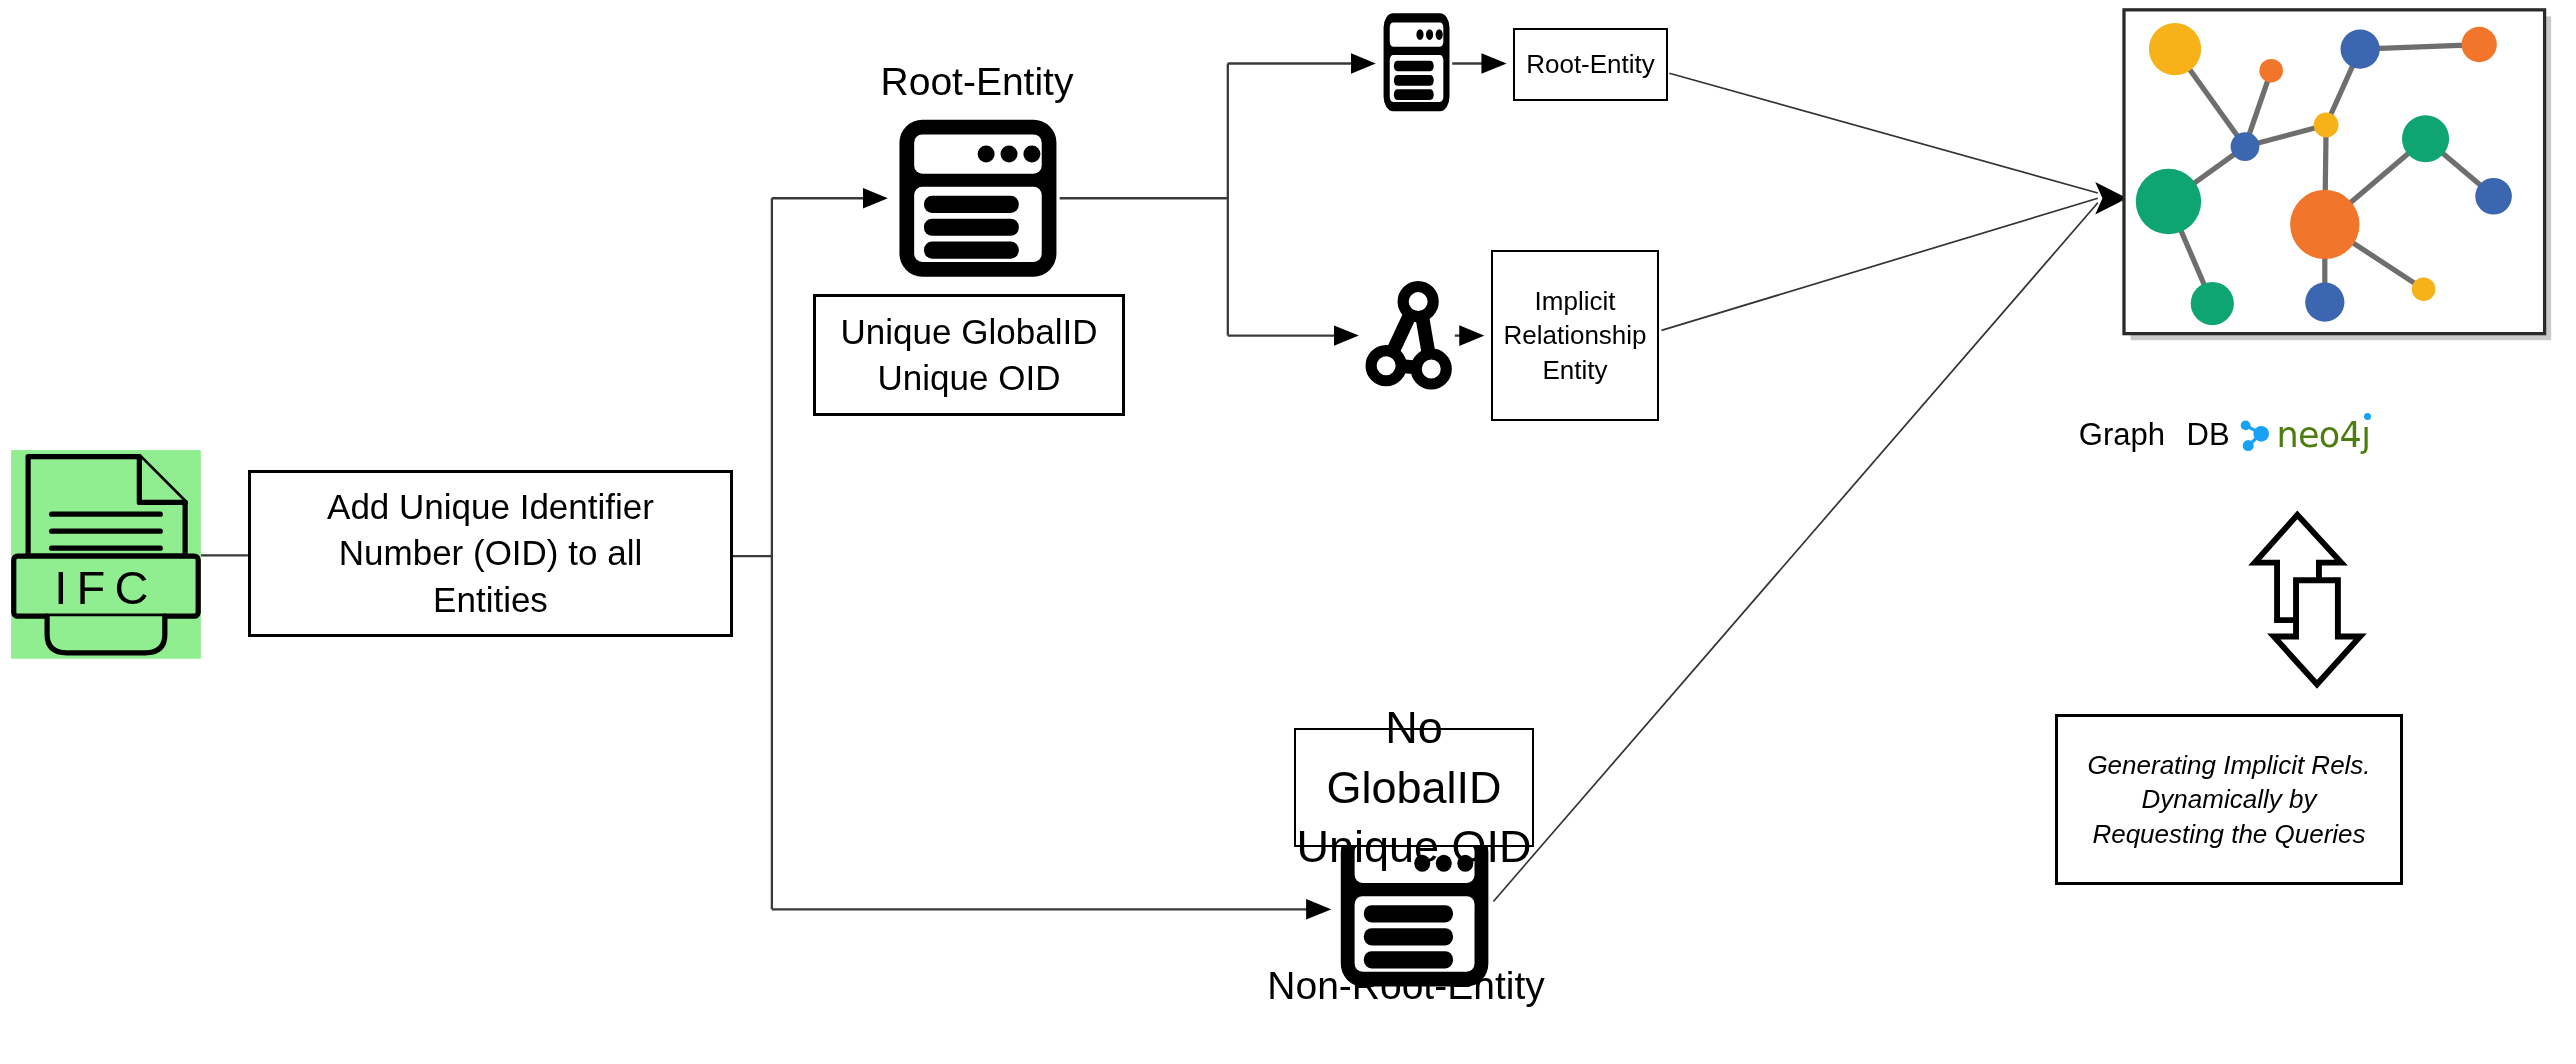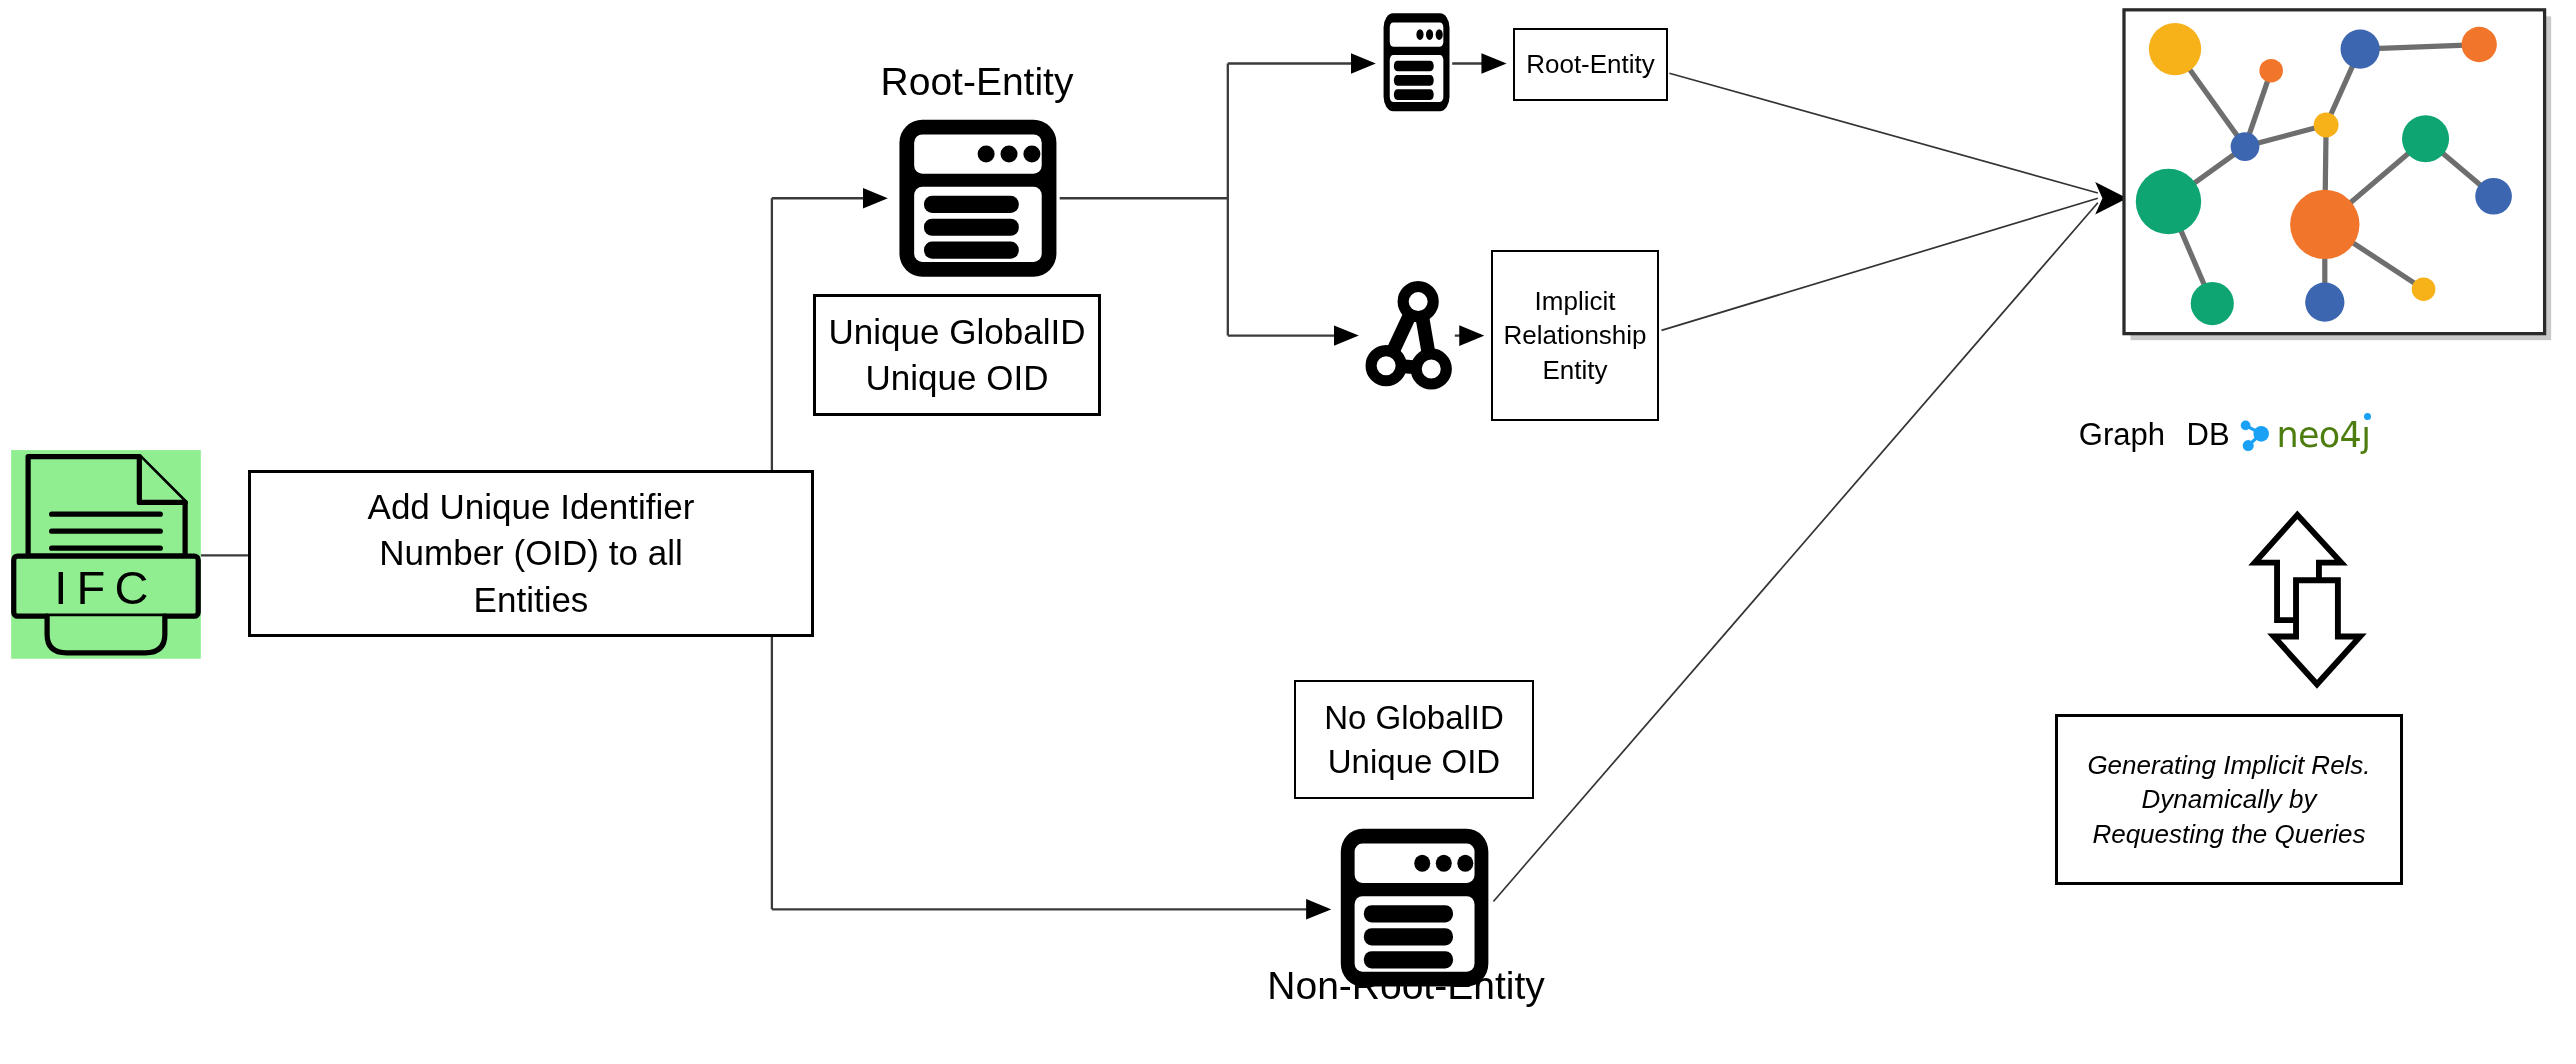--- a/index.html
+++ b/index.html
@@ -1,25 +1,25 @@
 <!DOCTYPE html>
 <html style="font-size:10.5px"><head>
 <meta charset="utf-8">
 <style>
   html,body{margin:0;padding:0;background:#ffffff;width:2576px;height:1065px;overflow:hidden;}
   body{position:relative;font-family:"Liberation Sans",sans-serif;color:#000;}
   #canvas{position:absolute;left:0;top:0;width:2576px;height:1065px;}
   .txtbox{position:absolute;background:#fff;border:3.3px solid #000;display:flex;align-items:center;justify-content:center;text-align:center;white-space:pre-line;box-sizing:border-box;line-height:1.32;}
   .plain{position:absolute;display:flex;align-items:center;justify-content:center;text-align:center;}
-  #add-box{left:248px;top:470px;width:566px;height:167px;font-size:35px;text-align:center;}
-  #unique-globalid-box{left:813px;top:294px;width:288px;height:122px;font-size:35px;}
+  #add-box{left:248px;top:470px;width:485px;height:167px;font-size:35px;text-align:center;}
+  #unique-globalid-box{left:813px;top:294px;width:312px;height:122px;font-size:35px;}
   #root-entity-title{left:844px;top:56px;width:266px;height:52px;font-size:39px;}
   #root-entity-box{left:1513px;top:28px;width:155px;height:73px;font-size:26px;border-width:2.6px;}
   #explicit-box{left:1491px;top:250px;width:168px;height:171px;font-size:26px;border-width:2.6px;}
-  #no-globalid-box{left:1294px;top:680px;width:240px;height:119px;font-size:33px;border-width:2.6px;}
+  #no-globalid-box{left:1294px;top:728px;width:240px;height:119px;font-size:45px;border-width:2.6px;}
   #non-root-title{left:1210px;top:960px;width:392px;height:52px;font-size:39px;}
   #generating-box{left:2055px;top:714px;width:348px;height:171px;font-size:26px;border-width:3.3px;font-style:italic;}
   #graphdb-box{left:2078px;top:396px;width:293px;height:77px;border-width:3.3px;display:flex;gap:9px;align-items:center;justify-content:center;position:absolute;background:#fff;box-sizing:border-box;}
   #graphdb-box .gdb-text{font-size:31px;word-spacing:13px;}
   .neo-wrap{display:flex;align-items:center;gap:3.9px;}
   .neo-text{font-family:"DejaVu Sans",sans-serif;font-size:35px;font-weight:500;color:#4d7c0f;letter-spacing:-0.7px;display:flex;align-items:flex-start;}
   .jj{position:relative;}
   .jdot{position:absolute;left:2.6px;top:-1.3px;width:7.2px;height:7.2px;border-radius:50%;}
 </style>
 </head>

